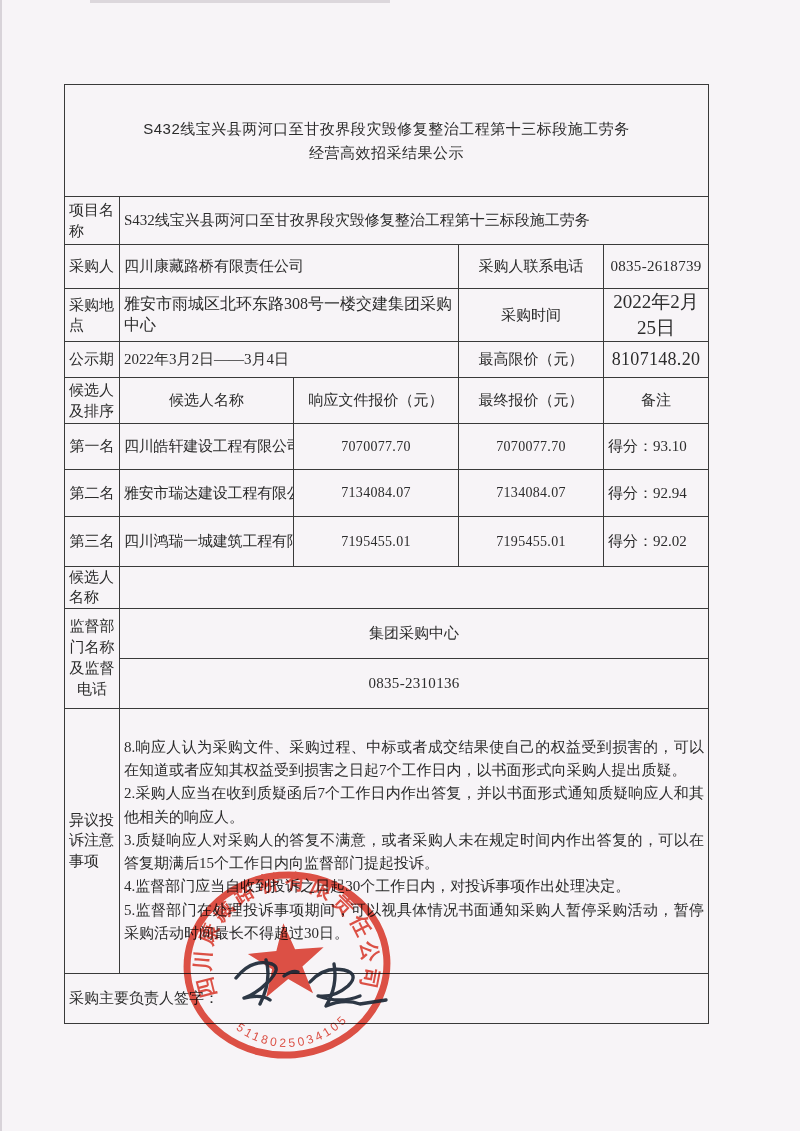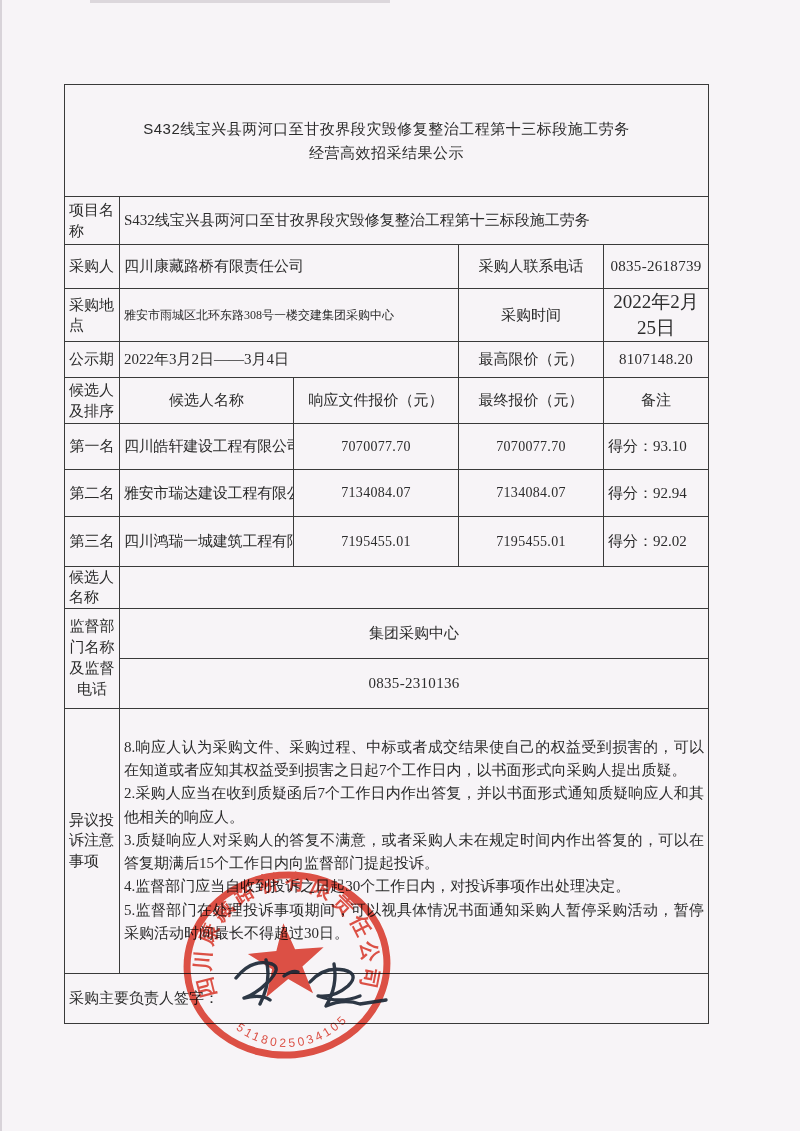--- a/index.html
+++ b/index.html
@@ -146,30 +146,30 @@
 
     <tr class="r-buyer">
       <td class="lbl">采购人</td>
       <td class="val-left" colspan="2">四川康藏路桥有限责任公司</td>
       <td class="val-center">采购人联系电话</td>
       <td class="val-center num">0835-2618739</td>
     </tr>
 
     <tr class="r-loc">
       <td class="lbl">采购地点</td>
-      <td class="val-left" colspan="2" style="font-size:12px">雅安市雨城区北环东路308号一楼交建集团采购中心</td>
+      <td class="val-left" colspan="2" style="font-size:16px">雅安市雨城区北环东路308号一楼交建集团采购中心</td>
       <td class="val-center">采购时间</td>
       <td class="val-center" style="font-size:19px">2022年2月25日</td>
     </tr>
 
     <tr class="r-pub">
       <td class="lbl">公示期</td>
       <td class="val-left" colspan="2">2022年3月2日——3月4日</td>
       <td class="val-center">最高限价（元）</td>
-      <td class="val-center num" style="font-size:15px">8107148.20</td>
+      <td class="val-center num" style="font-size:18px">8107148.20</td>
     </tr>
 
     <tr class="r-head">
       <td class="lbl">候选人及排序</td>
       <td class="head-c">候选人名称</td>
       <td class="head-c">响应文件报价（元）</td>
       <td class="head-c">最终报价（元）</td>
       <td class="head-c">备注</td>
     </tr>
 

